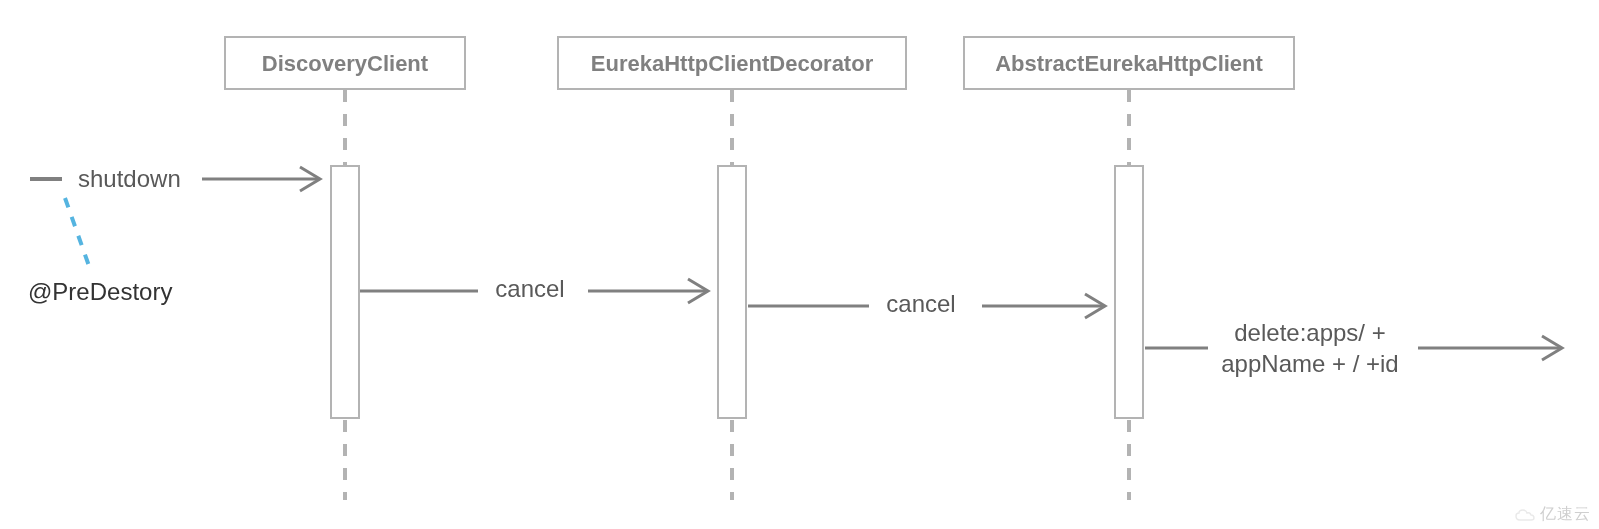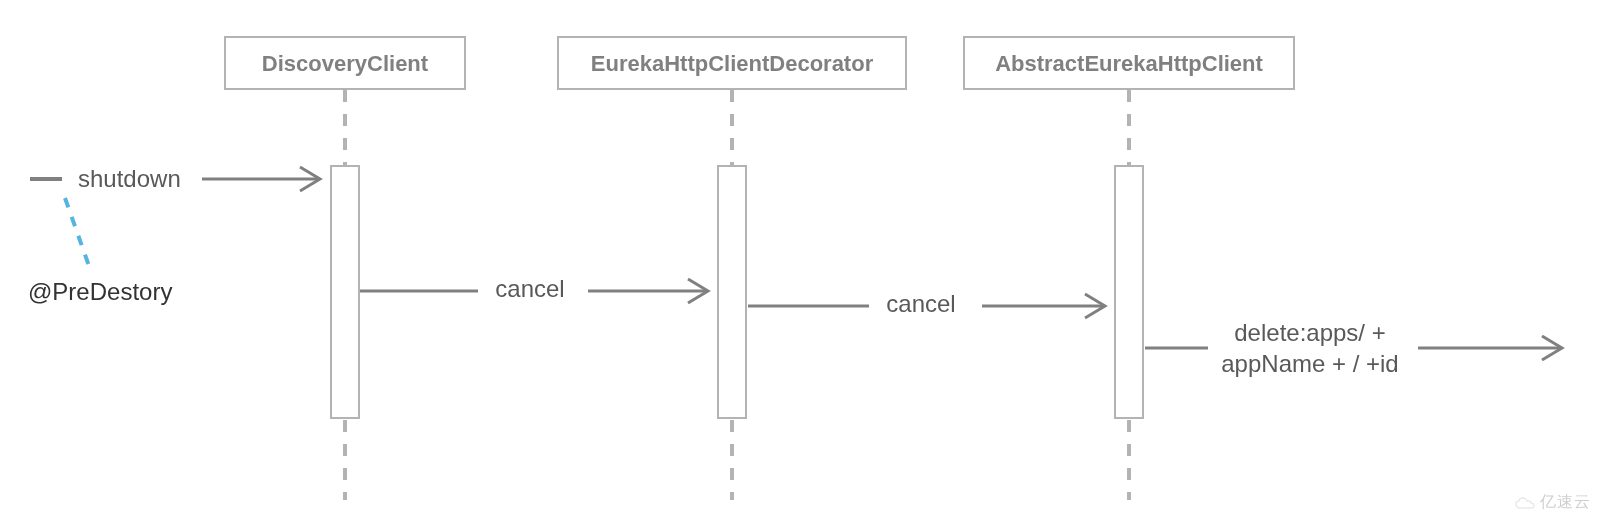--- a/index.html
+++ b/index.html
@@ -66,21 +66,21 @@
     stroke-dasharray: 10 10;
     fill: none;
   }
   .found-stub {
     stroke: #808080;
     stroke-width: 4;
   }
   .watermark {
     position: absolute;
     right: 8px;
-    bottom: 16px;
+    bottom: 4px;
     font-size: 16px;
     color: #cfcfcf;
     letter-spacing: 1px;
     display: flex;
     align-items: center;
     gap: 4px;
   }
   .watermark svg {
     opacity: 0.45;
   }

